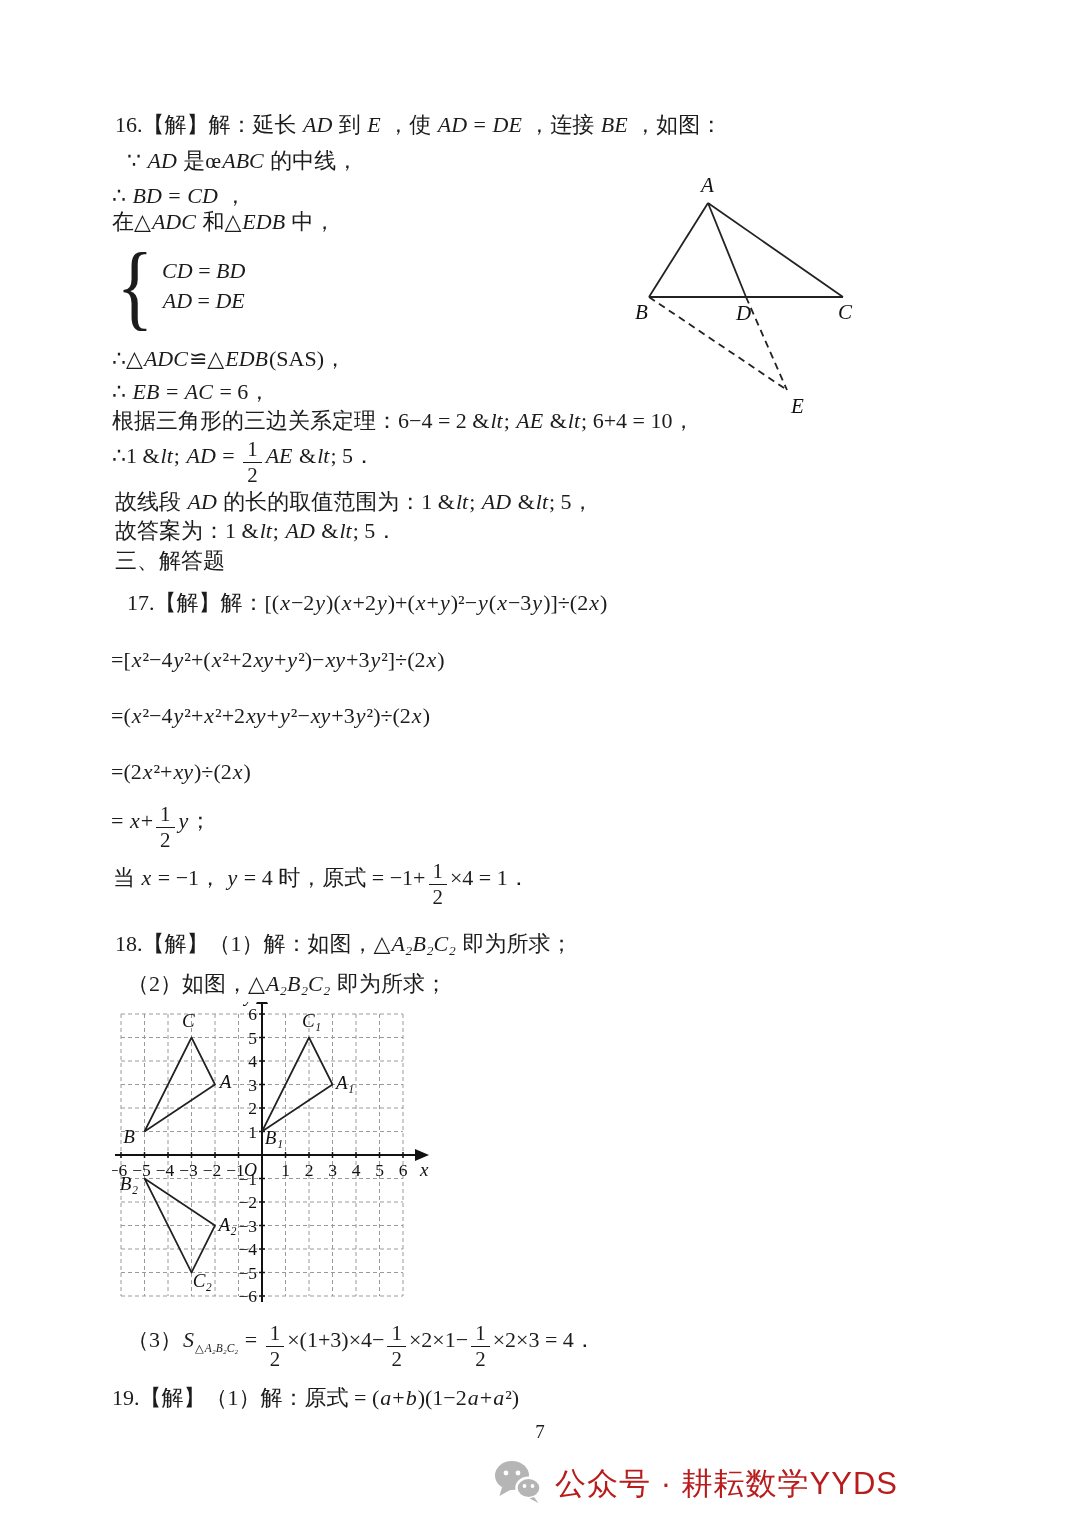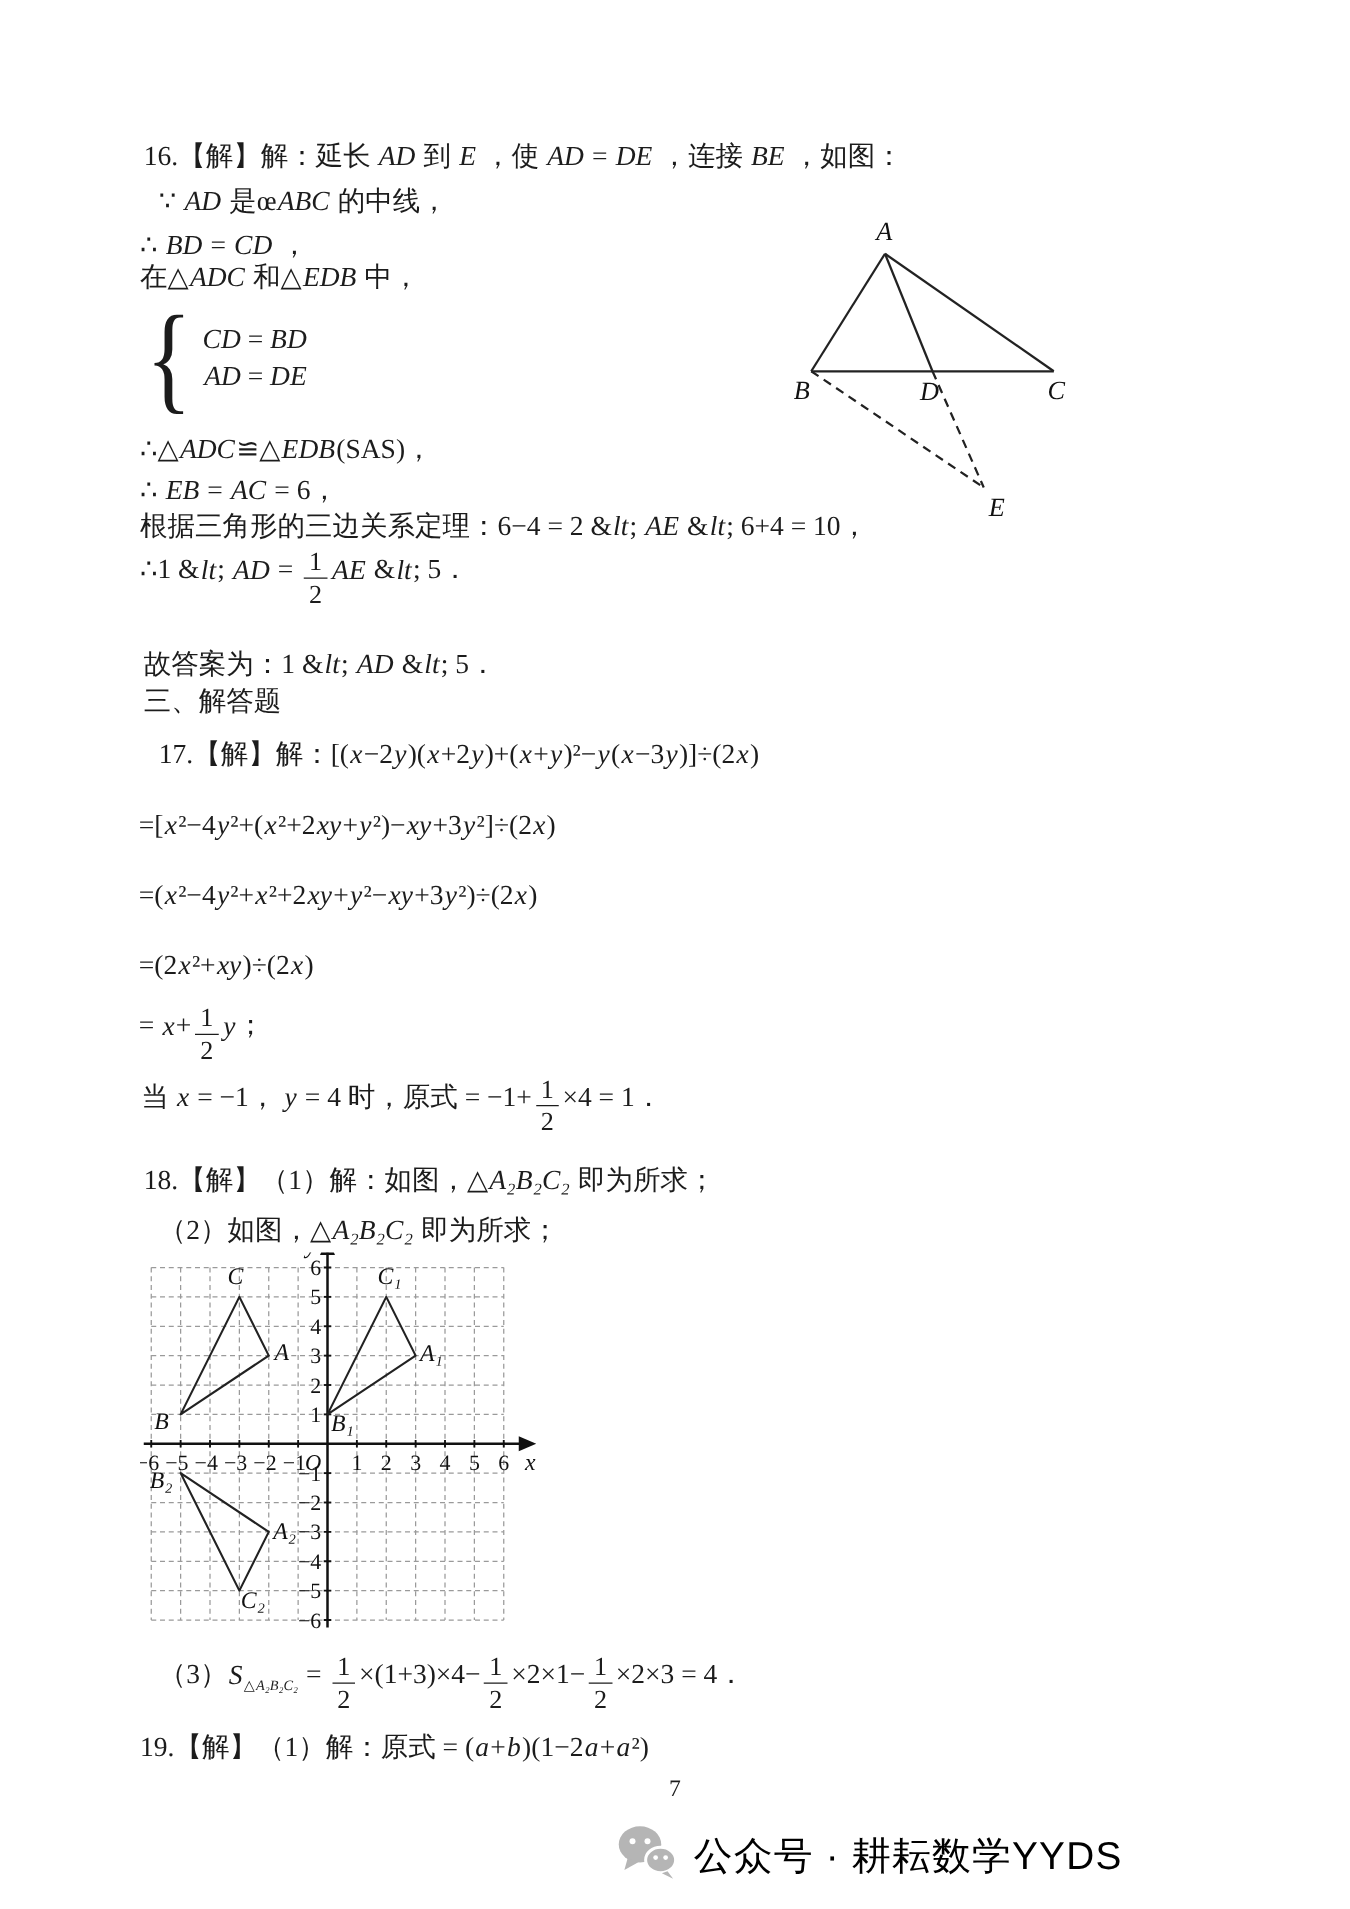--- a/index.html
+++ b/index.html
@@ -6,21 +6,21 @@
   .page{position:relative;width:960px;height:1527px;background:#fff;overflow:hidden;
         font-family:"Liberation Serif","DejaVu Serif",serif;color:#1c1c1c;}
   .ln{position:absolute;font-size:22px;line-height:30px;white-space:nowrap;}
   .ln i{font-style:italic;padding:0 1px;}
   .frac{display:inline-block;vertical-align:-0.95em;text-align:center;line-height:1.12;margin:0 3px;font-size:0.95em;}
   .frac .fn{display:block;padding:0 4px 1px;border-bottom:1.4px solid currentColor;}
   .frac .fd{display:block;padding:1px 4px 0;}
   .msub{font-size:0.52em;vertical-align:-0.45em;}
   .sys{position:absolute;display:flex;align-items:center;}
   .sys .brace{font-size:96px;line-height:1;font-weight:400;transform:scaleX(0.8);margin-right:4px;color:#1c1c1c;}
-  .sys .rows{display:block;text-align:right;}
+  .sys .rows{display:block;text-align:center;}
   .sys .rows .srow{font-size:22px;line-height:30px;white-space:nowrap;}
   .pageno{position:absolute;left:0;width:1080px;text-align:center;font-size:19px;}
   .footer{position:absolute;display:flex;align-items:center;gap:12px;
           font-family:"Liberation Sans","DejaVu Sans",sans-serif;}
   .footer .brand{font-size:31px;letter-spacing:1px;}
   svg text{font-family:"Liberation Serif","DejaVu Serif",serif;}
   .fig{position:absolute;}
 </style>
 </head>
 <body>
@@ -37,20 +37,21 @@
     <div class="rows">
       <div class="srow"><i>CD</i> = <i>BD</i></div>
       <div class="srow"><i>AD</i> = <i>DE</i></div>
     </div>
   </div>
 
   <div class="ln" style="left:112px;top:344px">∴△<i>ADC</i>≌△<i>EDB</i>(SAS)，</div>
   <div class="ln" style="left:112px;top:377px">∴ <i>EB</i> = <i>AC</i> = 6，</div>
   <div class="ln" style="left:112px;top:406px">根据三角形的三边关系定理：6−4 = 2 &amp;<i>lt</i>; <i>AE</i> &amp;<i>lt</i>; 6+4 = 10，</div>
   <div class="ln" style="left:112px;top:438px">∴1 &amp;<i>lt</i>; <i>AD</i> = <span class="frac"><span class="fn">1</span><span class="fd">2</span></span><i>AE</i> &amp;<i>lt</i>; 5．</div>
+  <div class="ln" style="left:115px;top:487px">故线段 <i>AD</i> 的长的取值范围为：1 &amp;<i>lt</i>; <i>AD</i> &amp;<i>lt</i>; 5，</div>
   <div class="ln" style="left:115px;top:516px">故答案为：1 &amp;<i>lt</i>; <i>AD</i> &amp;<i>lt</i>; 5．</div>
 
   <svg id="fig16" class="fig" style="left:610px;top:165px" width="310" height="265" viewBox="0 0 310 265">
       <line x1="98" y1="38" x2="39" y2="132" stroke="#222222" stroke-width="1.8"></line>
       <line x1="98" y1="38" x2="233" y2="132" stroke="#222222" stroke-width="1.8"></line>
       <line x1="39" y1="132" x2="233" y2="132" stroke="#222222" stroke-width="1.8"></line>
       <line x1="98" y1="38" x2="136" y2="132" stroke="#222222" stroke-width="1.8"></line>
       <line x1="39" y1="132" x2="177" y2="225" stroke="#222222" stroke-width="1.8" stroke-dasharray="7 5"></line>
       <line x1="136" y1="132" x2="177" y2="225" stroke="#222222" stroke-width="1.8" stroke-dasharray="7 5"></line>
       <text x="91" y="27" font-size="21" font-style="italic" fill="#111">A</text>
@@ -182,16 +183,16 @@
         <circle cx="13" cy="13" r="2.4" fill="#fff"></circle>
         <circle cx="25" cy="13" r="2.4" fill="#fff"></circle>
         <g>
           <ellipse cx="35.5" cy="28" rx="12" ry="10.2" fill="#b5b5b5" stroke="#ffffff" stroke-width="2.4"></ellipse>
           <polygon points="41,37 45.5,43 36.5,38.5" fill="#b5b5b5"></polygon>
           <circle cx="31.5" cy="26" r="1.9" fill="#fff"></circle>
           <circle cx="39.5" cy="26" r="1.9" fill="#fff"></circle>
         </g>
       </svg>
     </span>
-    <span class="brand" style="color:#000000">公众号 · 耕耘数学YYDS</span>
+    <span class="brand" style="color:#b91c1c">公众号 · 耕耘数学YYDS</span>
   </div>
 
 </div>
 
 </body></html>

